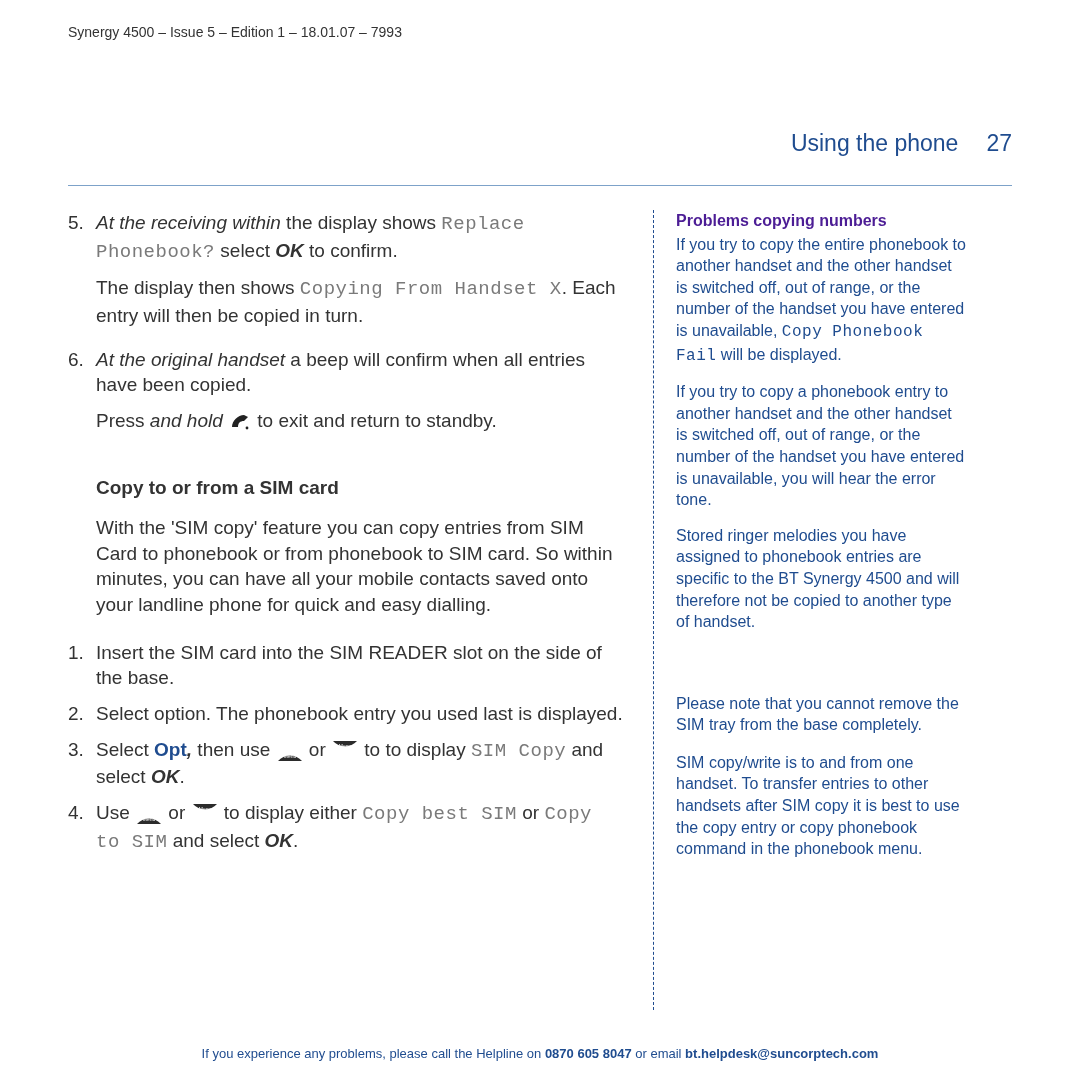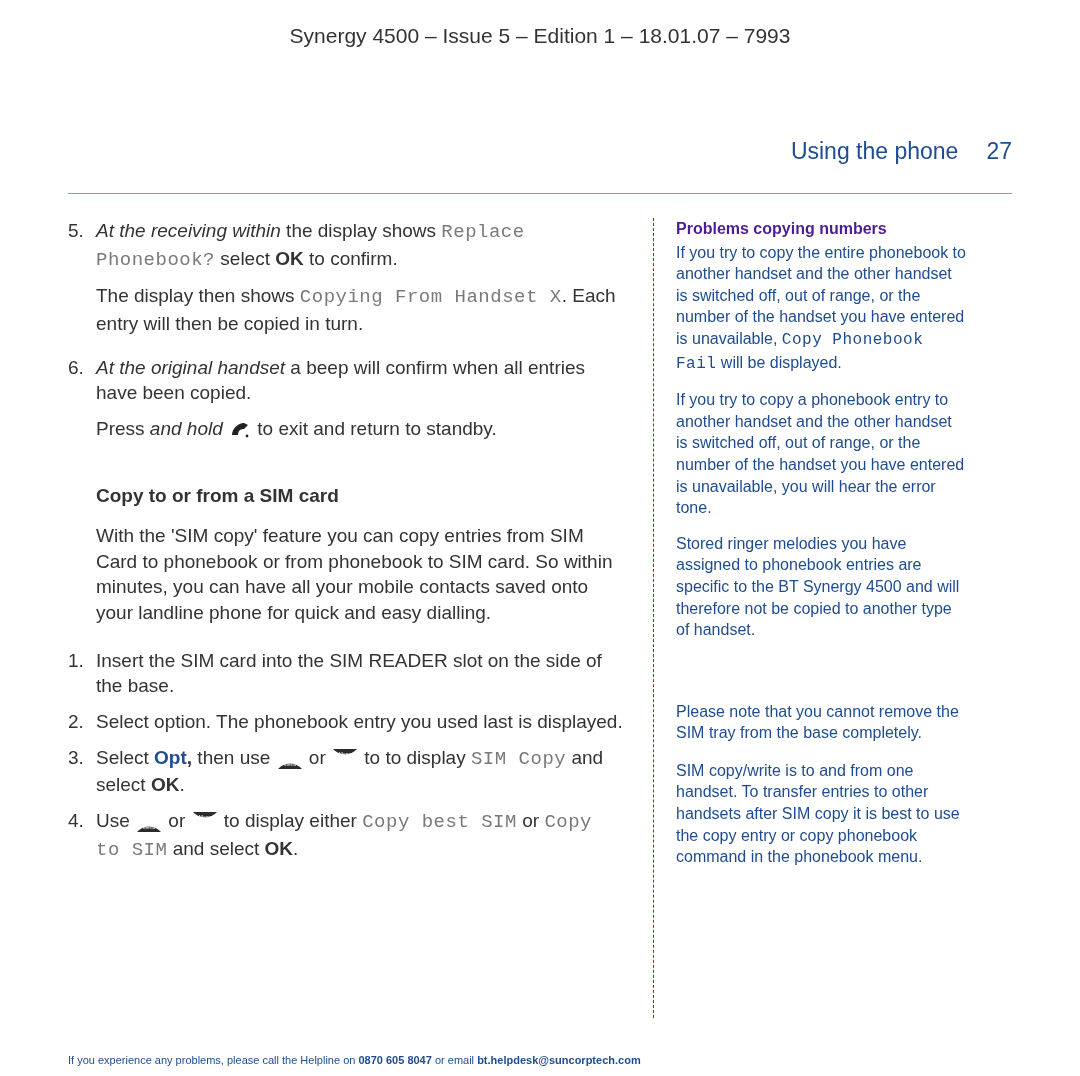--- a/index.html
+++ b/index.html
@@ -10,22 +10,21 @@
     font-family: "Segoe UI", "Helvetica Neue", Arial, sans-serif;
     color: #333;
   }
   .page {
     width: 1080px;
     padding: 24px 68px 40px 68px;
     box-sizing: border-box;
     position: relative;
   }
   .top-line {
-    text-align: center;
-    font-size: 21px;
+    font-size: 14px;
     color: #333;
     margin-bottom: 90px;
   }
   .header-row {
     display: flex;
     justify-content: flex-end;
     align-items: baseline;
     gap: 28px;
     margin-bottom: 28px;
     color: #1f4c8f;
@@ -80,33 +79,34 @@
   .lcd {
     font-family: "Courier New", monospace;
     letter-spacing: 0.5px;
     color: #7a7a7a;
   }
   .lcd-blue {
     font-family: "Courier New", monospace;
     letter-spacing: 0.5px;
     color: #1f4c8f;
   }
-  .bold { font-weight: 700; }
+  .bold { font-weight: 700; font-style: italic; }
   .ital { font-style: italic; }
   .opt-blue { color: #1f4c8f; font-weight: 700; }
 
   .icon {
     display: inline-block;
     vertical-align: middle;
   }
   .icon svg { display: block; }
 
   .footer {
     margin-top: 36px;
-    font-size: 11px;
+    text-align: center;
+    font-size: 13px;
     color: #1f4c8f;
     border-top: none;
   }
   .footer .fb { font-weight: 700; }
 </style>
 </head>
 <body>
 
 <div class="page">
 

